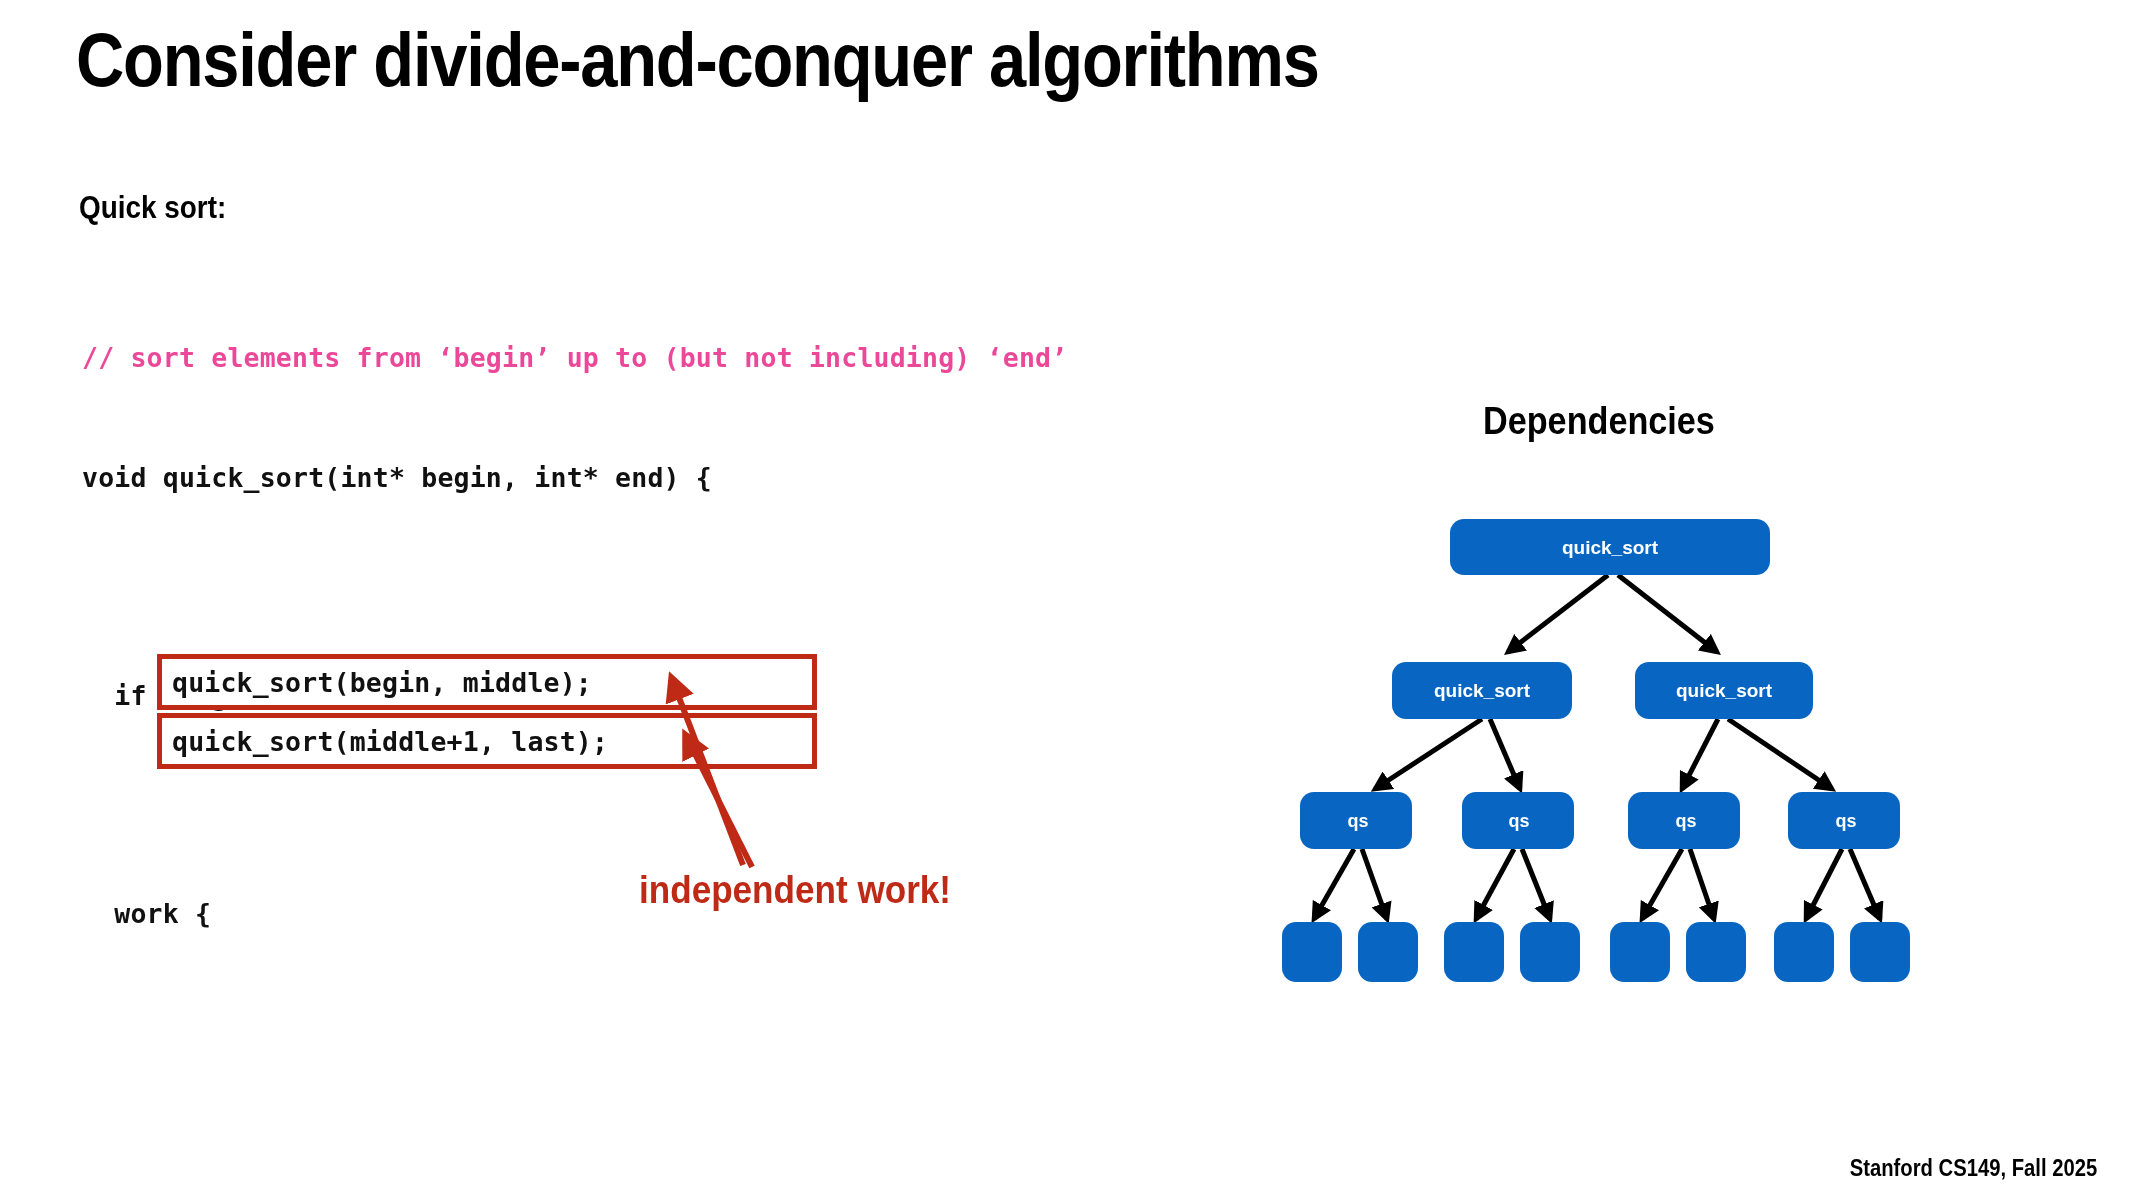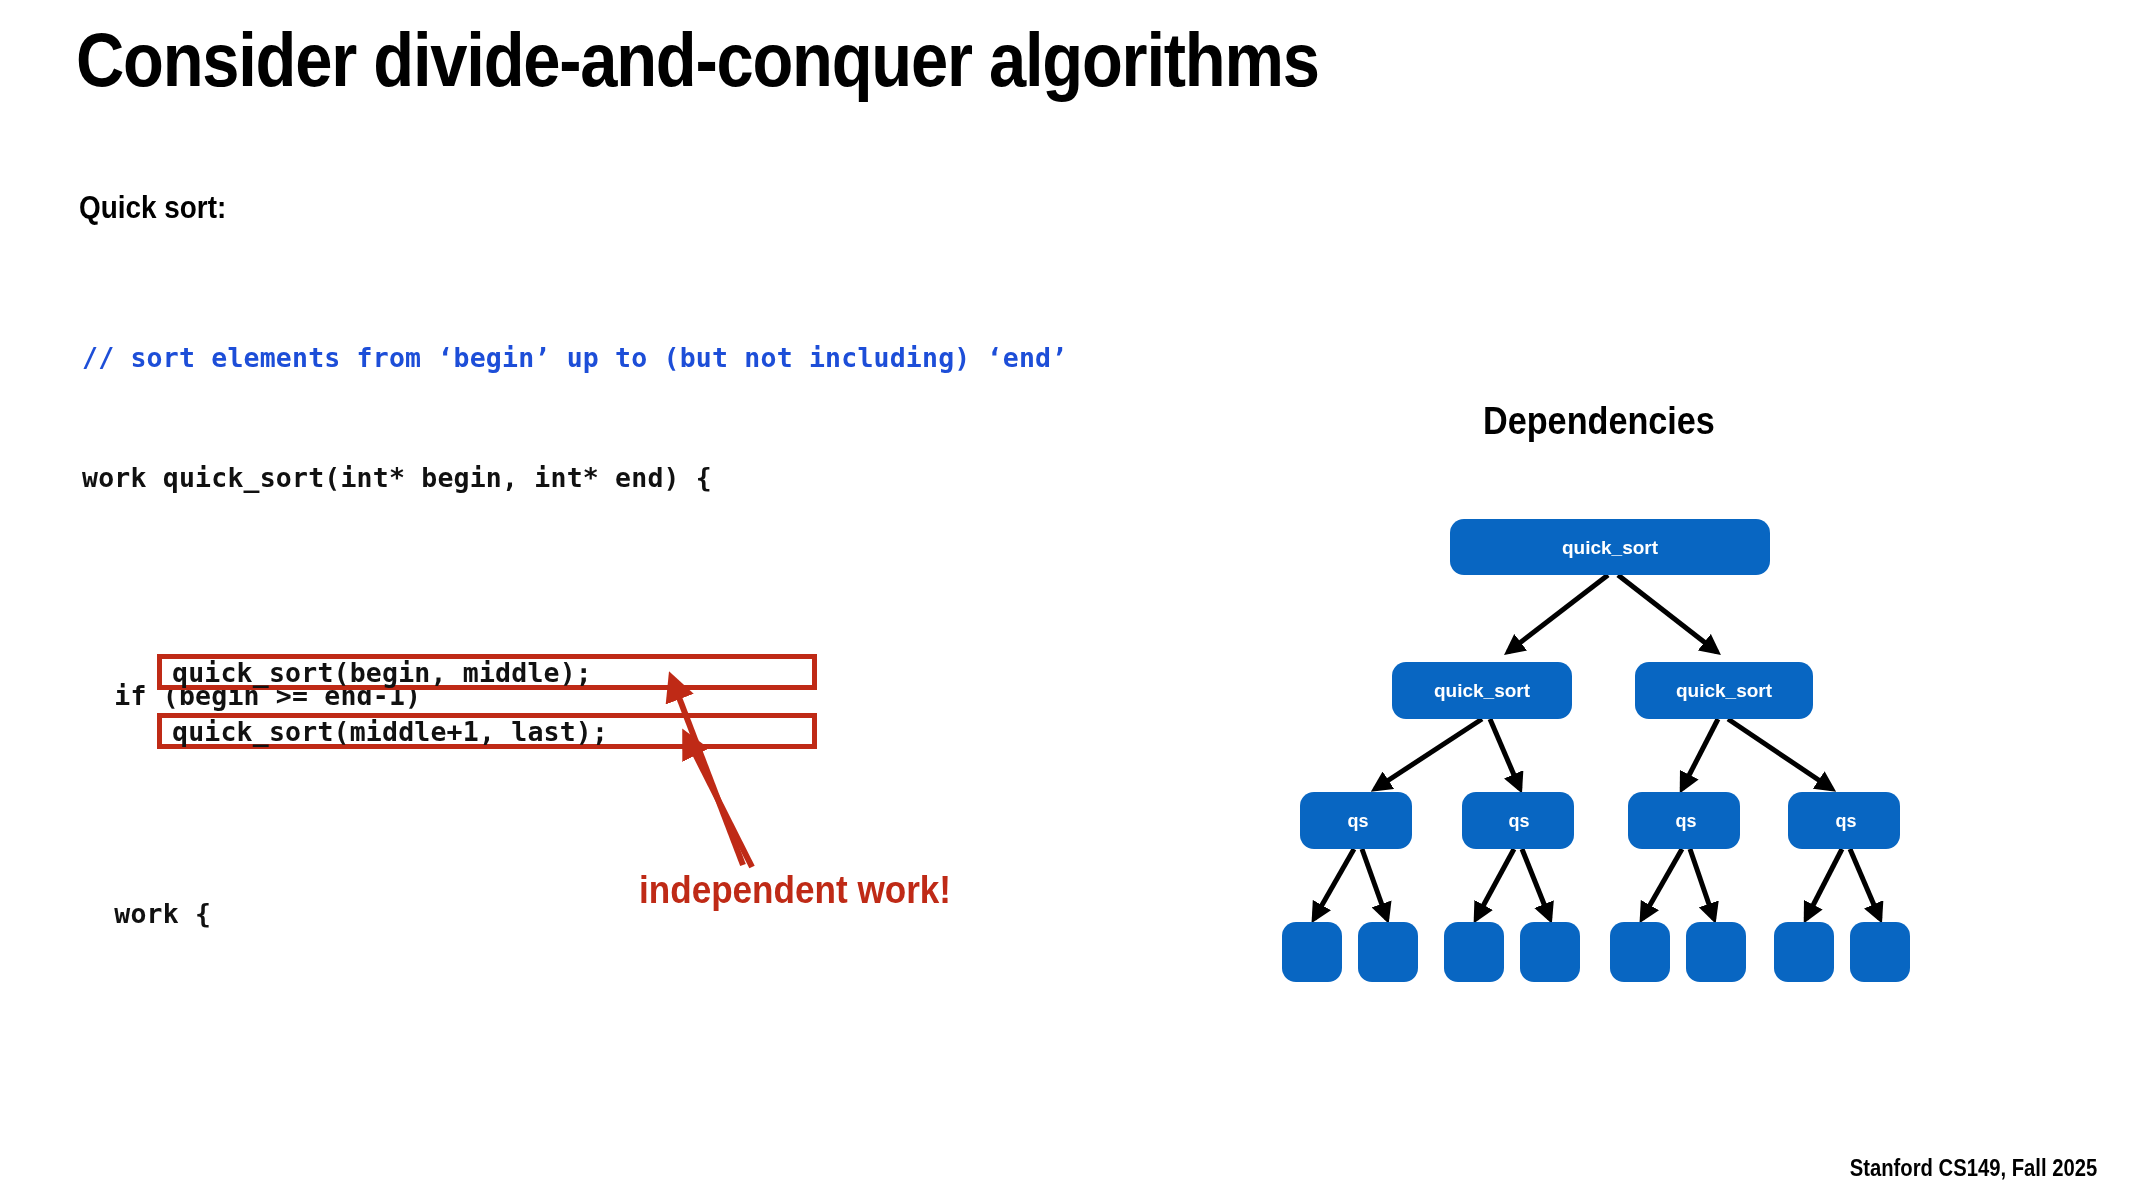--- a/index.html
+++ b/index.html
@@ -52,30 +52,30 @@
     left: 82px;
     top: 258px;
     font-family: "DejaVu Sans Mono", monospace;
     font-weight: bold;
     font-size: 26.5px;
     line-height: 40px;
     color: #111111;
     white-space: pre;
     letter-spacing: 0.2px;
   }
-  #code-block .comment { color: #1d4ed8; }
+  #code-block .comment { color: #ec4899; }
   #code-block .spacer  { display:block; height: 18px; }
   #code-block .line    { display:block; height: 40px; }
 
   
   .boxed-line {
     position: absolute;
     left: 157px;
     width: 660px;
-    height: 36px;
+    height: 56px;
     border: 5px solid #bf2a16;
     background: #ffffff;
     box-sizing: border-box;
   }
   #boxed-line-1 { top: 654px; }
   #boxed-line-2 { top: 713px; padding-left: 18px; }
   .boxed-line .boxed-text {
     position: absolute;
     left: 10px;
     top: 50%;
@@ -168,21 +168,21 @@
 </style>
 </head>
 <body>
 
 <div id="slide-title">Consider divide-and-conquer algorithms</div>
 
 <div id="quicksort-label">Quick sort:</div>
 
 <div id="code-block">
   <span class="line comment">// sort elements from ‘begin’ up to (but not including) ‘end’</span>
-  <span class="line">work quick_sort(int* begin, int* end) {</span>
+  <span class="line">void quick_sort(int* begin, int* end) {</span>
   <span class="spacer"></span>
   <span class="line">  if (begin &gt;= end-1)</span>
   <span class="spacer"></span>
   <span class="line">  work {</span>
   <span class="spacer"></span>
   
   
   
   
   

